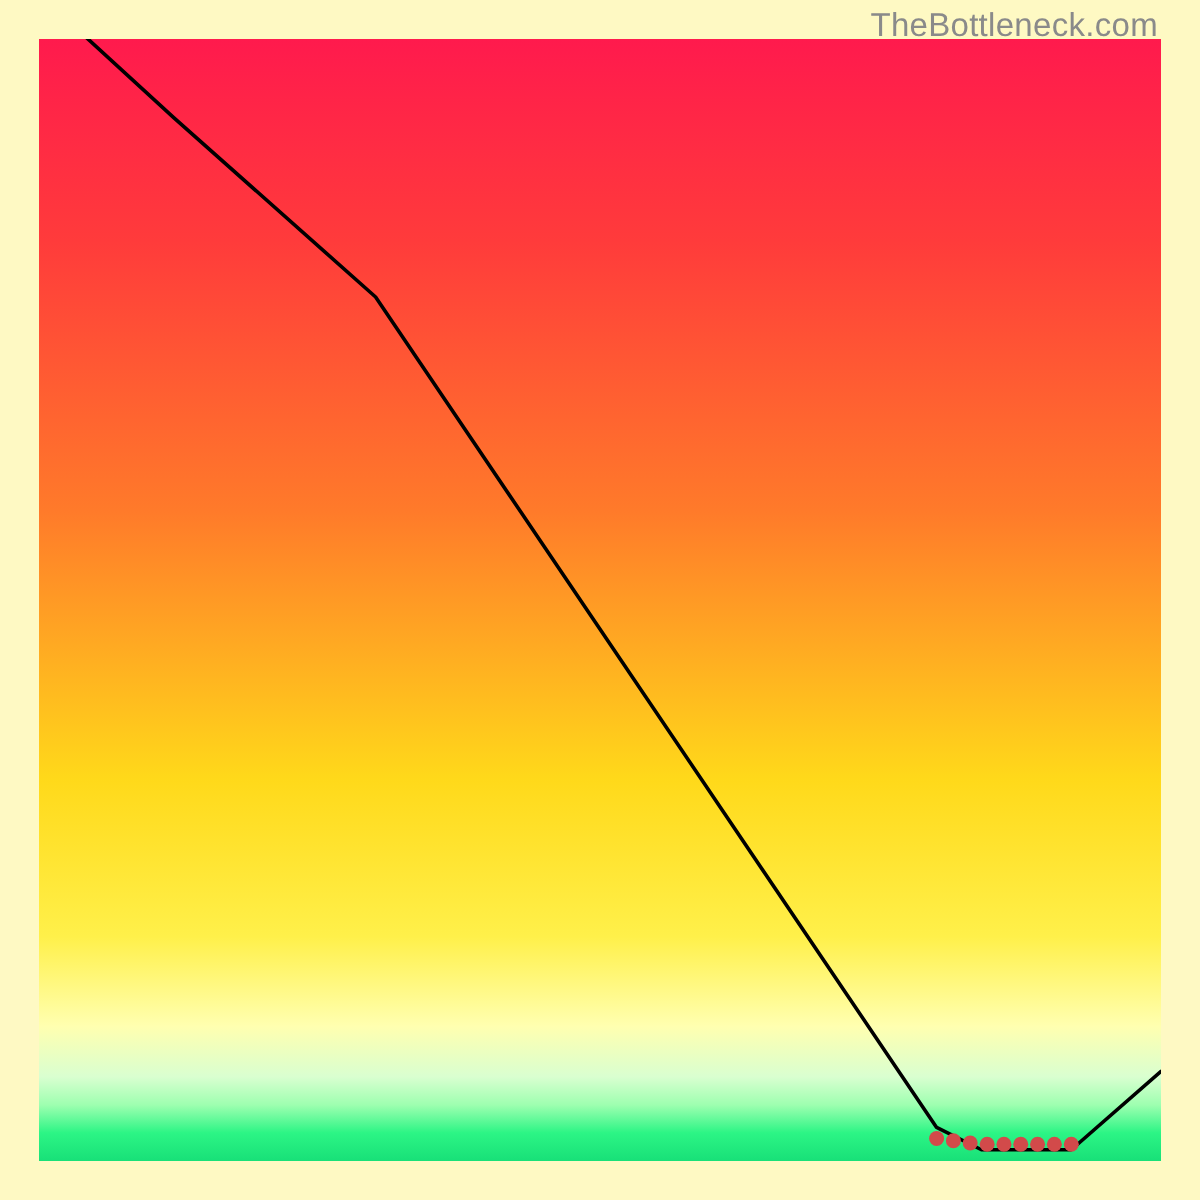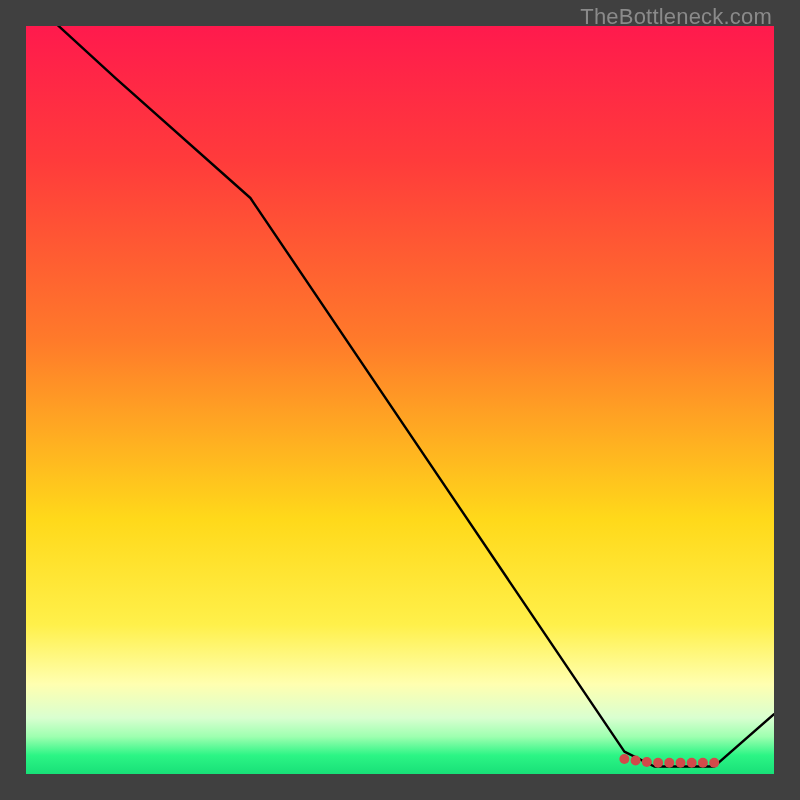--- a/index.html
+++ b/index.html
@@ -8,21 +8,21 @@
     width: 800px;
     height: 800px;
     background: #000;
     font-family: Arial, Helvetica, sans-serif;
     overflow: hidden;
   }
   .frame {
     position: relative;
     width: 800px;
     height: 800px;
-    background: #404040;
+    background: #fef9c3;
   }
   .plot-area {
     position: absolute;
     left: 26px;
     top: 26px;
     width: 748px;
     height: 748px;
     
     background:
       linear-gradient(

